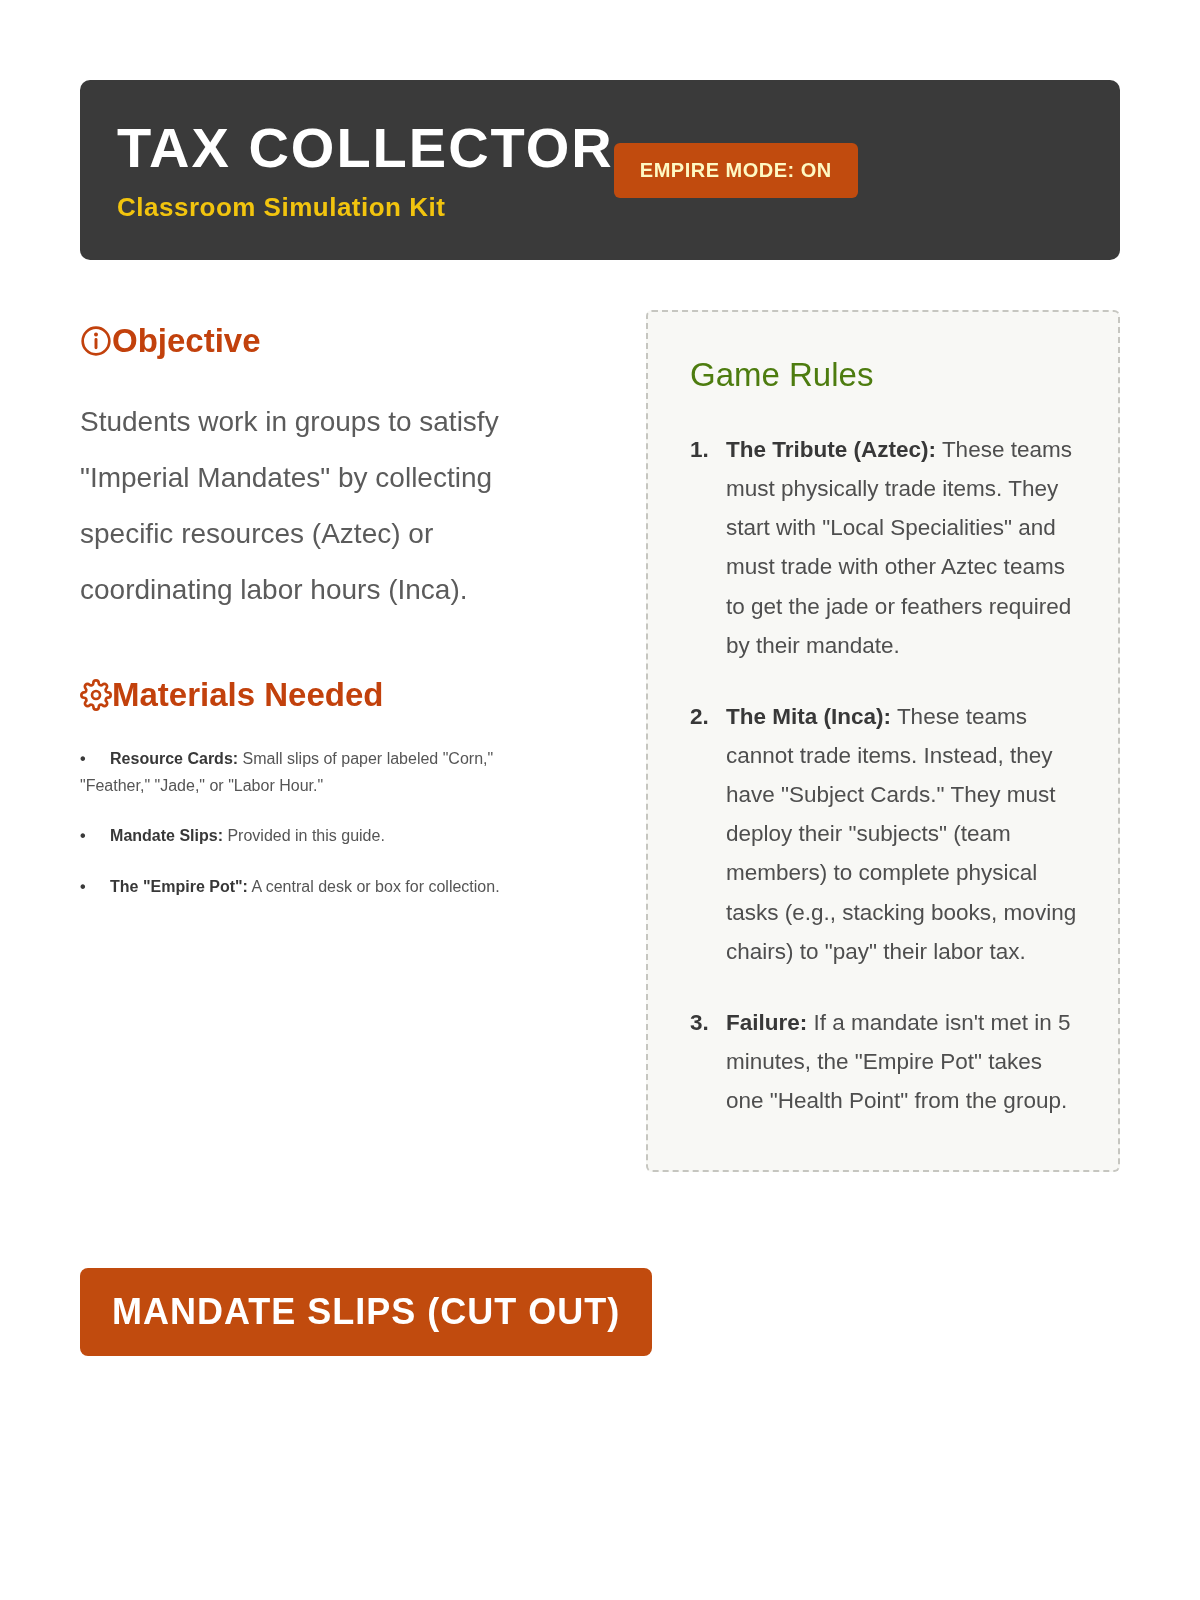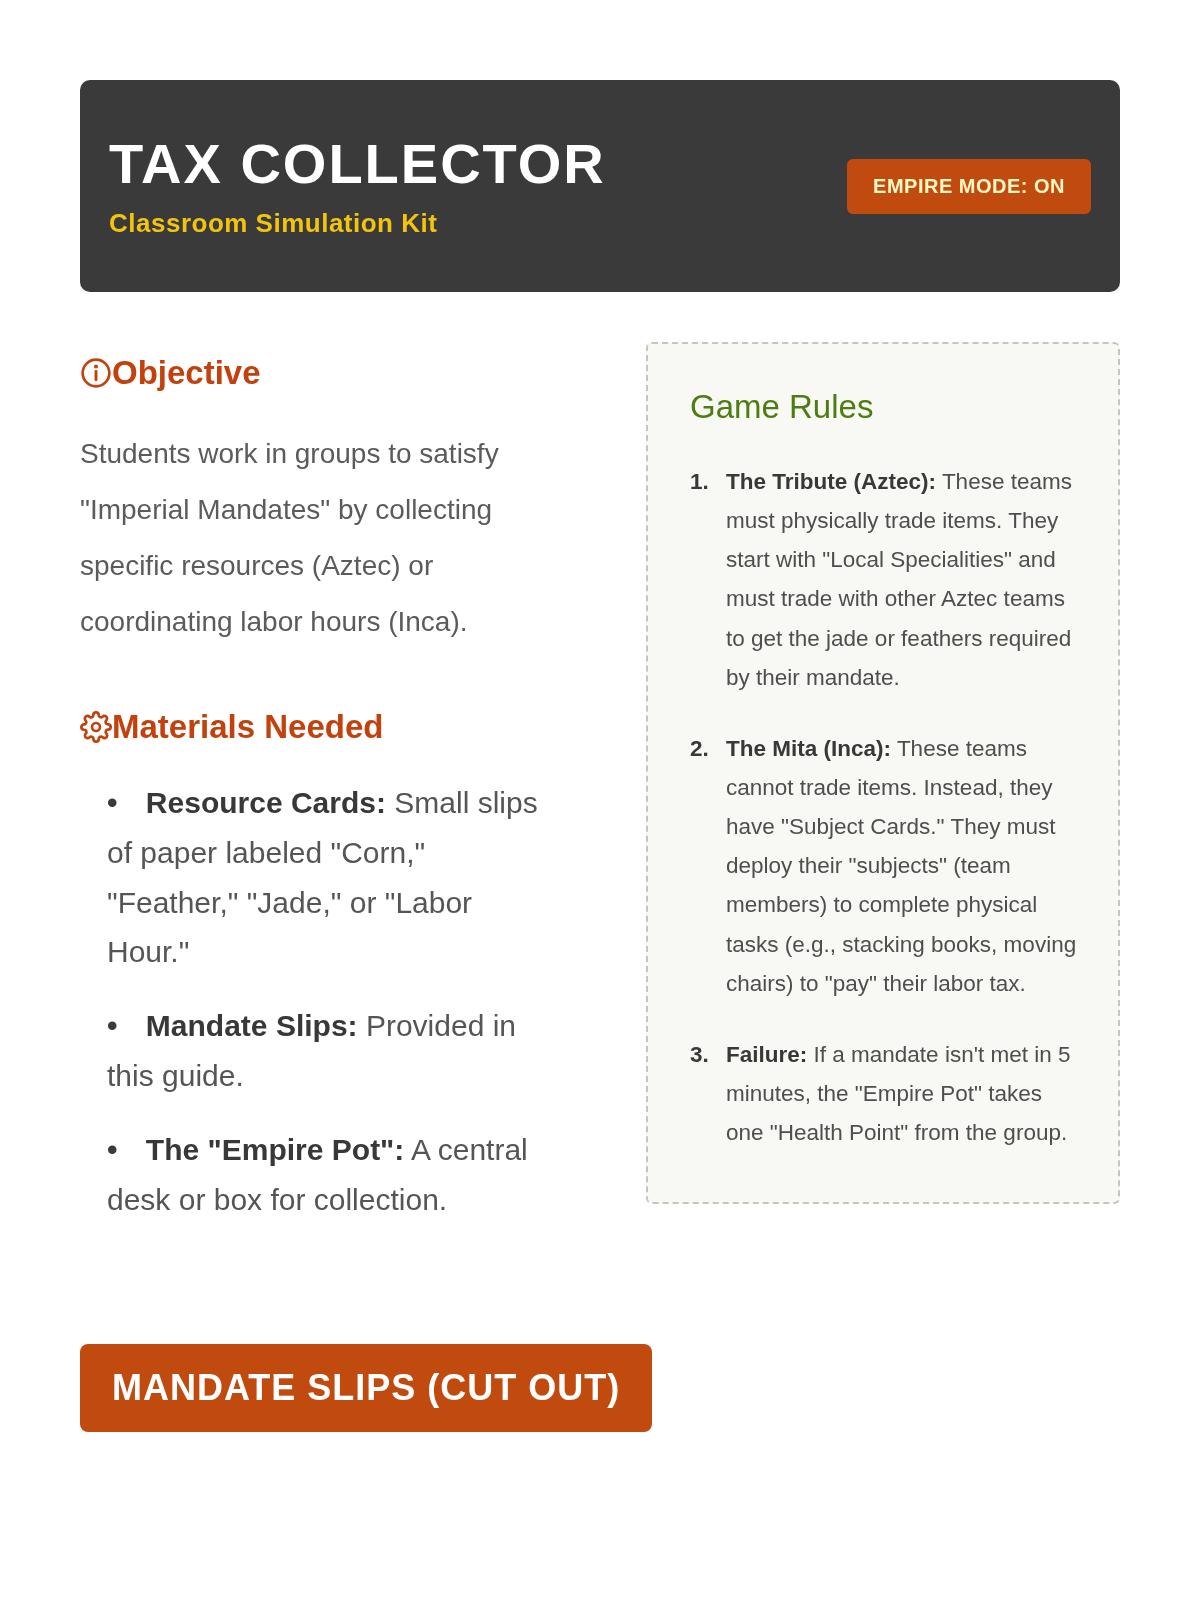--- a/index.html
+++ b/index.html
@@ -8,25 +8,24 @@
     background:#ffffff;
     font-family:"Liberation Sans", sans-serif;
     overflow:hidden;
   }
   .page { width:1200px; height:1600px; padding:80px 80px 0 80px; }
 
   
   .header-card {
     background:#3a3a3a;
     border-radius:10px;
-    height:212px;
-    padding:0 29px;
+    height:180px;
+    padding:0 37px;
     display:flex;
     align-items:center;
-    justify-content:space-between;
   }
   .header-titles { display:flex; flex-direction:column; }
   .header-title {
     color:#ffffff;
     font-size:56px;
     font-weight:800;
     letter-spacing:2px;
     line-height:1.1;
   }
   .header-subtitle {
@@ -64,25 +63,24 @@
     max-width:470px;
     font-size:28px;
     line-height:2.0;
     color:#5b5b5b;
   }
 
   .materials-heading { margin-top:58px; }
 
   .materials-list { list-style:none; margin-top:32px; max-width:470px; }
   .materials-list li {
-    font-size:30px;
+    font-size:16px;
     line-height:1.66;
     color:#555555;
     margin-bottom:24px;
-    margin-left:27px;
   }
   .materials-list li::before {
     content:"•";
     color:#3a3a3a;
     font-weight:700;
     margin-right:20px;
   }
   .materials-list strong, .rules-list strong { color:#383838; font-weight:700; }
 
   

